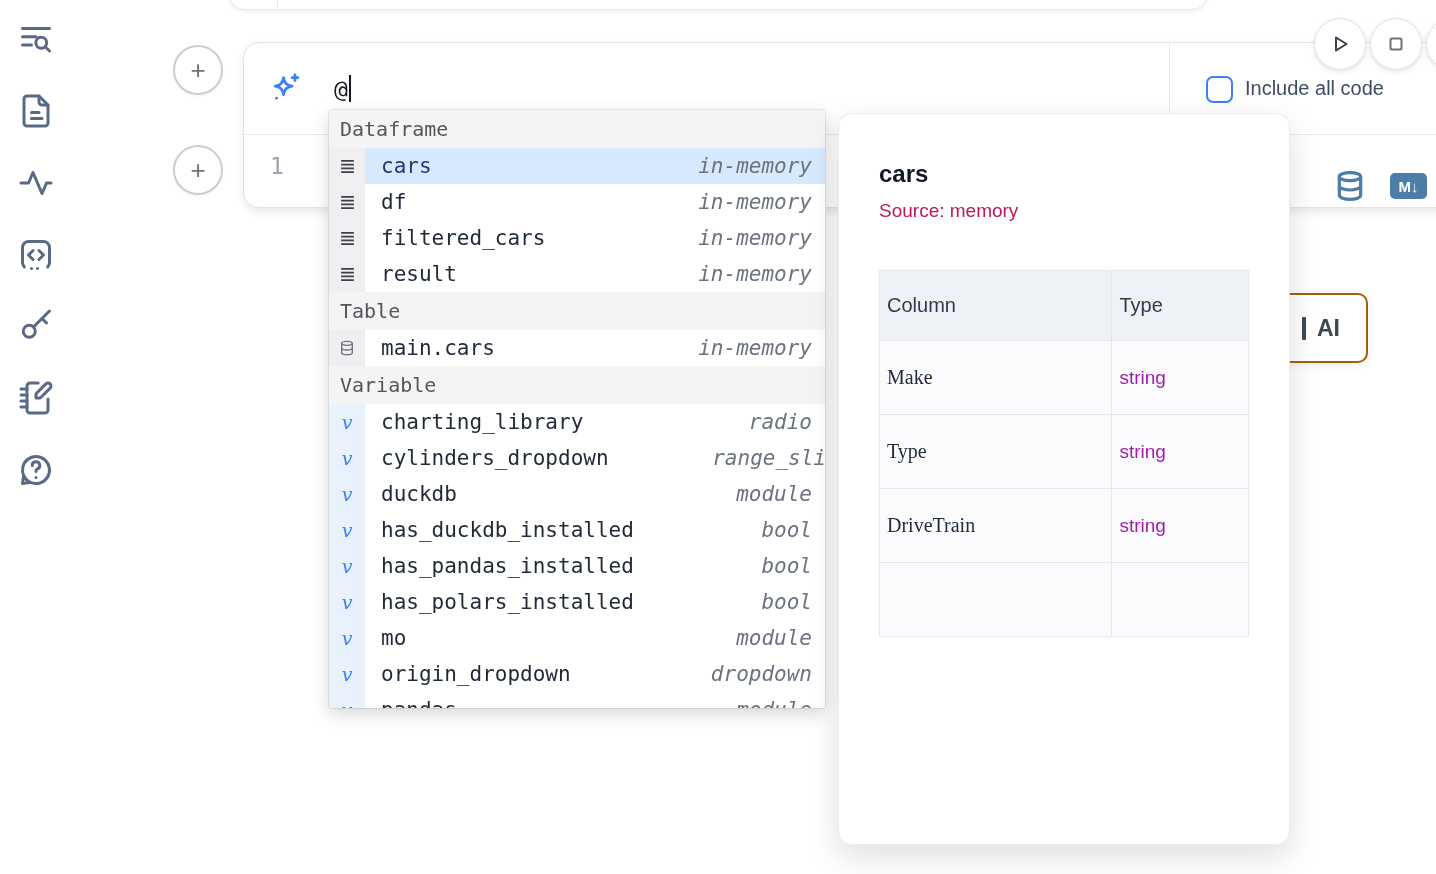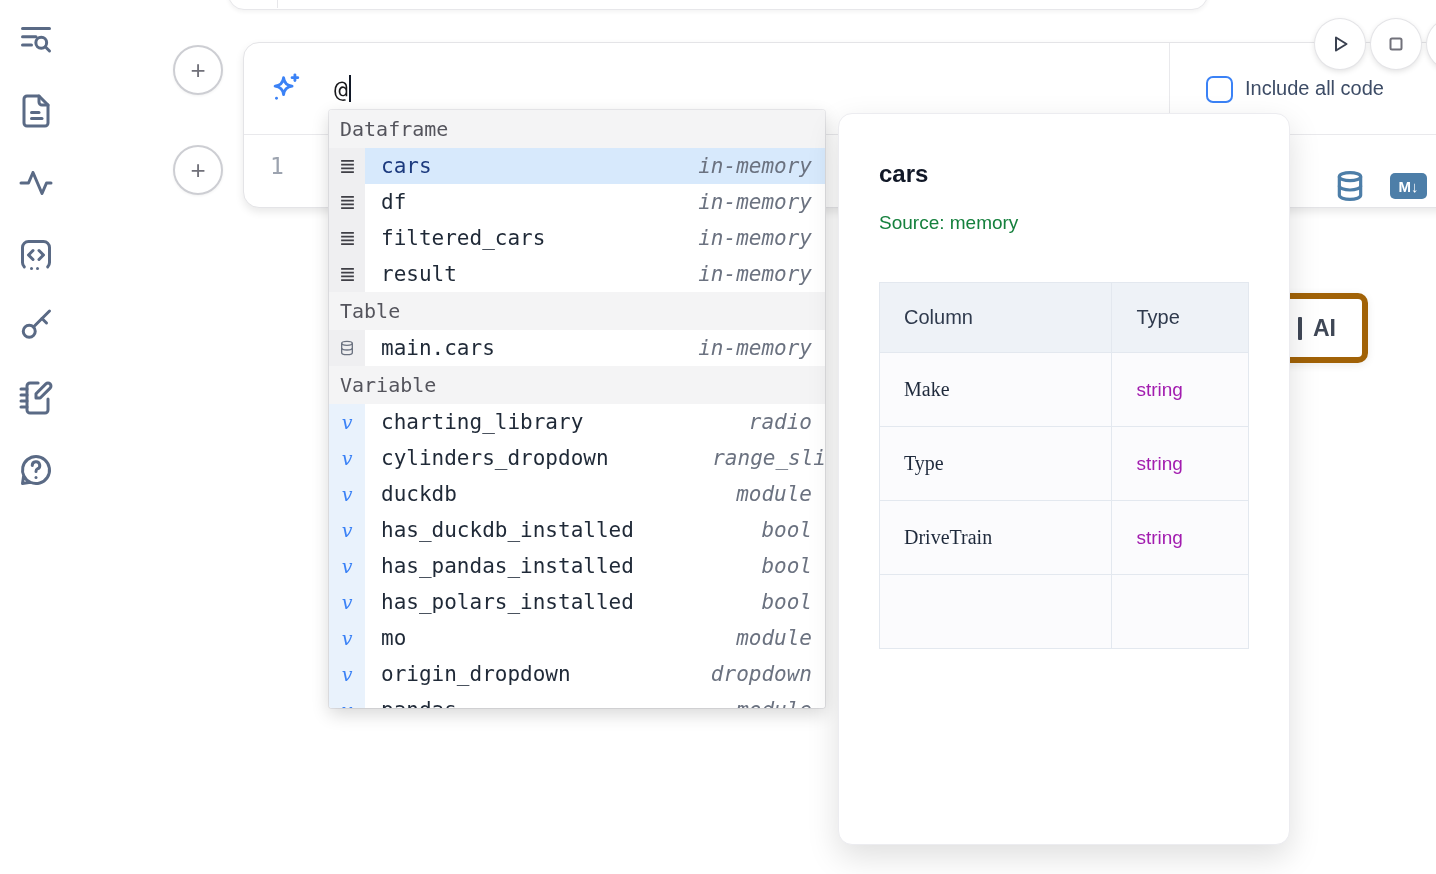--- a/index.html
+++ b/index.html
@@ -48,21 +48,21 @@
     display:flex; align-items:center; justify-content:center; z-index:40; }
 
   
   .editor-icons { position:absolute; z-index:12; display:flex; align-items:center; }
   .md-badge { width:37px; height:26px; background:#4d7ea8; border-radius:5px; color:#fff;
     font-weight:bold; font-size:15px; display:flex; align-items:center; justify-content:center;
     letter-spacing:0; }
 
   
   .ai-btn { position:absolute; left:1246px; top:293px; width:122px; height:70px; background:#fff;
-    border:6px solid #a16207; border-radius:10px; box-shadow:0 2px 8px rgba(0,0,0,0.08);
+    border:2px solid #a16207; border-radius:10px; box-shadow:0 2px 8px rgba(0,0,0,0.08);
     z-index:5; display:flex; align-items:center; justify-content:flex-end; padding-right:26px;
     font-size:23px; font-weight:bold; color:#3f4756; }
   .ai-partial-stroke { width:4px; height:23px; background:#3f4756; margin-right:11px; border-radius:1px; }
 
   
   .dropdown { position:absolute; left:329px; top:110px; width:496px; height:598px;
     background:#fff; overflow:hidden; z-index:20; border-radius:3px;
     box-shadow:0 6px 18px rgba(0,0,0,0.16), 0 0 0 1px #ececef; }
   .dd-header { height:38px; line-height:38px; background:#f4f4f5; color:#54545c;
     font-family:"DejaVu Sans Mono", monospace; font-size:20px; padding-left:11px; }
@@ -78,26 +78,26 @@
   .dd-row.selected .dd-name { color:#1c3a7e; }
   .dd-type { color:#6b7280; white-space:nowrap;font-style:italic; }
   .dd-type.flush { margin-right:-14px; }
   .var-glyph { font-family:"DejaVu Serif", serif; font-style:italic; font-size:19px; color:#3b82f6; }
 
   
   .card { position:absolute; left:838px; top:113px; width:452px; height:732px; background:#fff;
     border:1px solid #ececf0; border-radius:14px; z-index:30;
     box-shadow:0 12px 32px rgba(0,0,0,0.13); overflow:hidden; }
   .card-title { margin:46px 40px 0; font-size:24px; font-weight:bold; color:#111827; }
-  .card-source { margin:24px 40px 0; font-size:19px; color:#15803d; }
+  .card-source { margin:12px 40px 0; font-size:19px; color:#be185d; }
   .card-pill { margin:26px 40px 0; height:44px; line-height:44px; background:#f1f5f9;
     border-radius:10px; padding-left:16px; font-size:19px; color:#1f2937; }
   .card-table-wrap { margin:48px 40px 0; height:460px; overflow:hidden; }
   table.schema { width:100%; border-collapse:collapse; }
-  table.schema th, table.schema td { border:1px solid #e3e8ef; text-align:left; padding-left:24px; }
+  table.schema th, table.schema td { border:1px solid #e3e8ef; text-align:left; padding-left:7px; }
   table.schema th { height:70px; background:#eef2f7; font-size:20px; font-weight:normal; color:#2f3a4d; }
   table.schema td { height:74px; background:#fbfbfd; }
   td.col-name { font-family:Liberation Serif, serif; font-size:20px; color:#1e293b; }
   td.col-type { font-size:19px; color:#a21caf; }
   th.c1, td.c1 { width:63%; }
 </style>
 </head>
 <body>
 
 <div class="screen">

